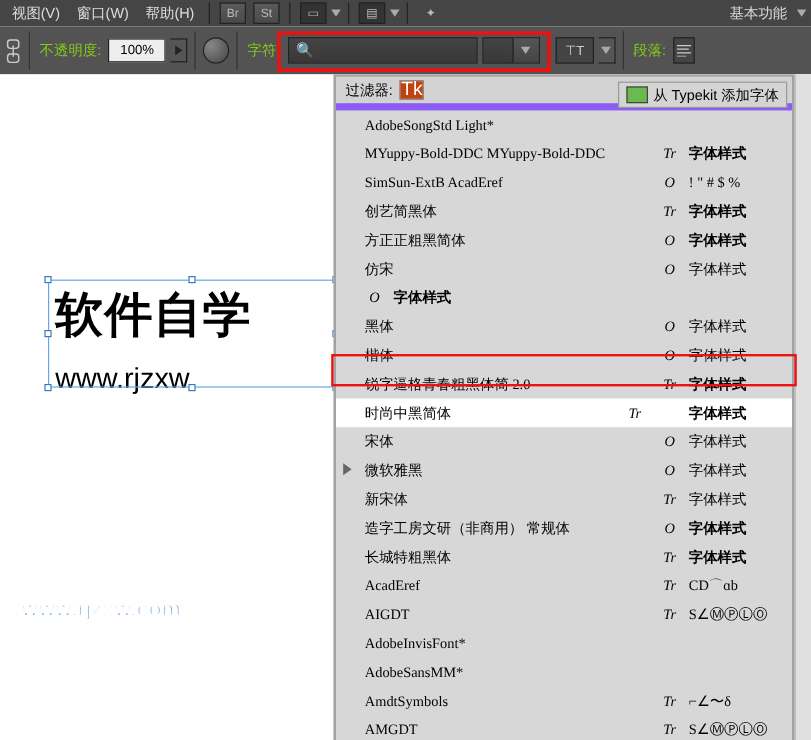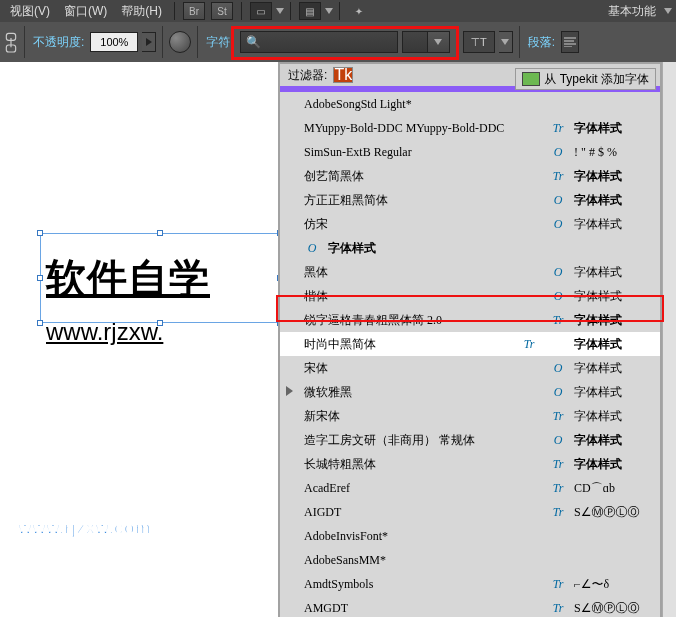--- a/index.html
+++ b/index.html
@@ -5,49 +5,49 @@
 *{margin:0;padding:0;box-sizing:border-box;font-family:"SimSun","Microsoft YaHei",Arial,sans-serif;}
 body{background:#fff;width:676px;height:617px;overflow:hidden;position:relative;}
 .menubar{background:#454545;height:22px;display:flex;align-items:center;color:#ddd;font-size:12px;padding:0 4px;gap:2px;}
 .menubar .mitem{padding:2px 6px;}
 .menubar .gap{flex:1}
 .menubar .iconbox{width:22px;height:18px;border:1px solid #222;margin:0 2px;display:flex;align-items:center;justify-content:center;font-size:10px;background:linear-gradient(#5a5a5a,#4a4a4a);color:#bbb;}
 .menubar .iconbox.dark{background:#333;}
 .menubar .divider{width:1px;height:18px;background:#222;margin:0 4px;}
 .toolbar{background:#535353;height:40px;display:flex;align-items:center;padding:0 4px;gap:4px;position:relative;}
 .toolbar .sep{width:1px;height:32px;background:#333;margin:0 2px;}
-.toolbar .lbl{color:#7dd3fc;font-size:12px;padding:0 2px;}
+.toolbar .lbl{color:#84cc16;font-size:12px;padding:0 2px;}
 .toolbar .opacity{width:48px;height:20px;background:#eee;border:1px solid #222;font-size:11px;display:flex;align-items:center;justify-content:center;padding:0 2px;}
 .toolbar .drop{width:14px;height:20px;background:#555;border:1px solid #222;border-left:none;display:flex;align-items:center;justify-content:center;}
 .toolbar .sphere{width:22px;height:22px;border-radius:50%;background:radial-gradient(circle at 30% 30%,#888,#444);border:1px solid #222;}
 .fontbox{height:22px;background:linear-gradient(#444,#383838);border:1px solid #222;display:flex;align-items:center;}
 .fontbox .search{padding:0 6px;color:#aaa;font-size:12px;}
 .fontbox input{flex:1;background:transparent;border:none;color:#fff;font-size:12px;outline:none;}
 .fontbox .carrow{width:22px;height:100%;background:linear-gradient(#555,#444);border-left:1px solid #222;display:flex;align-items:center;justify-content:center;}
 .smallsel{width:32px;height:22px;background:#444;border:1px solid #222;display:flex;align-items:center;justify-content:center;}
 .tinydrop{width:14px;height:22px;background:#555;border:1px solid #222;border-left:none;display:flex;align-items:center;justify-content:center;}
 .redbox1{position:absolute;top:26px;left:231px;width:228px;height:34px;border:3px solid #e11;pointer-events:none;z-index:50;}
 .canvas{position:absolute;top:62px;left:0;right:0;bottom:0;background:#fff;}
 .scroll-v{position:absolute;right:0;top:62px;width:14px;bottom:0;background:#e0e0e0;border-left:1px solid #aaa;}
 .canvastext{position:absolute;left:40px;top:233px;}
 .canvastext .bbox{position:absolute;left:0;top:0;width:240px;height:90px;border:1px solid #6aa5e4;}
 .canvastext .handle{position:absolute;width:6px;height:6px;background:#fff;border:1px solid #3778c2;}
 .bigtext{font-size:40px;font-weight:900;font-family:"SimHei","Microsoft YaHei",sans-serif;letter-spacing:1px;}
 .urltext{font-size:24px;font-family:"SimHei",sans-serif;margin-top:12px;letter-spacing:0px;}
-.watermark{position:absolute;left:18px;top:518px;font-size:18px;font-weight:bold;color:#3a8be0;-webkit-text-stroke:2px #fff;text-shadow:0 0 3px #fff;}
+.watermark{position:absolute;left:18px;top:497px;font-size:18px;font-weight:bold;color:#3a8be0;-webkit-text-stroke:2px #fff;text-shadow:0 0 3px #fff;}
 .fontpanel{position:absolute;left:278px;top:62px;width:384px;background:#d7d7d7;border:2px solid #a2a2a2;font-size:12px;color:#000;z-index:40;}
 .fontpanel .filterrow{height:28px;display:flex;align-items:center;padding:0 8px;border-bottom:6px solid #8b5cf6;background:#d2d2d2;}
 .fontpanel .filterrow .tk{width:20px;height:16px;background:#c2410c;color:#fff;font-size:16px;display:flex;align-items:center;justify-content:center;margin-left:6px;border:1px solid #888;}
 .fontpanel .typekit{position:absolute;right:4px;top:4px;height:22px;padding:0 6px;background:#d4d4d4;border:1px solid #999;display:flex;align-items:center;font-size:12px;gap:4px;}
 .fontpanel .typekit .tkg{width:18px;height:14px;background:#6cb851;border:1px solid #444;}
 .fontlist{max-height:560px;overflow:hidden;}
 .frow{height:24px;display:flex;align-items:center;padding-left:24px;padding-right:8px;position:relative;}
 .frow .arrow{position:absolute;left:6px;top:6px;width:0;height:0;border-top:5px solid transparent;border-bottom:5px solid transparent;border-left:7px solid #666;}
 .frow .fname{flex:1;white-space:nowrap;overflow:hidden;font-family:"SimSun",serif;}
-.frow .ftype{width:16px;text-align:center;color:#0369a1;font-style:italic;font-family:serif;margin-right:8px;}
+.frow .ftype{width:16px;text-align:center;color:#000000;font-style:italic;font-family:serif;margin-right:8px;}
 .frow .sample{width:78px;font-family:"SimSun",serif;white-space:nowrap;text-align:left;}
 .frow.sel{background:#fff;gap:29px;}
 .redbox2{position:absolute;left:276px;top:295px;width:388px;height:27px;border:2px solid #e11;pointer-events:none;z-index:60;}
 .arrR{width:0;height:0;border-top:4px solid transparent;border-bottom:4px solid transparent;border-left:6px solid #ccc;}
 .arrD{width:0;height:0;border-left:4px solid transparent;border-right:4px solid transparent;border-top:6px solid #aaa;}
 </style>
 </head>
 <body>
 
 <div class="menubar">
@@ -126,21 +126,21 @@
 <div class="canvastext">
   <div class="bbox"></div>
   <div class="handle" style="left:-3px;top:-3px"></div>
   <div class="handle" style="left:117px;top:-3px"></div>
   <div class="handle" style="left:237px;top:-3px"></div>
   <div class="handle" style="left:-3px;top:42px"></div>
   <div class="handle" style="left:237px;top:42px"></div>
   <div class="handle" style="left:-3px;top:87px"></div>
   <div class="handle" style="left:117px;top:87px"></div>
   <div class="handle" style="left:237px;top:87px"></div>
-  <div style="padding:18px 6px;text-decoration:underline;">
+  <div style="padding:2px 6px;">
     <div class="bigtext">软件自学</div>
     <div class="urltext">www.rjzxw.</div>
   </div>
 </div>
 
 <div class="watermark">www.rjzxw.com</div>
 
 <div class="fontpanel">
   <div class="filterrow">
     <span>过滤器:</span>
@@ -155,21 +155,21 @@
         <span class="fname">AdobeSongStd Light*</span>
         <span class="ftype"></span>
         <span class="sample"></span>
       </div>
       <div class="frow">
         <span class="fname">MYuppy-Bold-DDC MYuppy-Bold-DDC</span>
         <span class="ftype">Tr</span>
         <span class="sample" style="font-weight: 900;">字体样式</span>
       </div>
       <div class="frow">
-        <span class="fname">SimSun-ExtB Regular</span>
+        <span class="fname">SimSun-ExtB AcadEref</span>
         <span class="ftype">O</span>
         <span class="sample">! " # $ %</span>
       </div>
       <div class="frow">
         <span class="fname">创艺简黑体</span>
         <span class="ftype">Tr</span>
         <span class="sample" style="font-weight: 900;">字体样式</span>
       </div>
       <div class="frow">
         <span class="fname">方正正粗黑简体</span>

